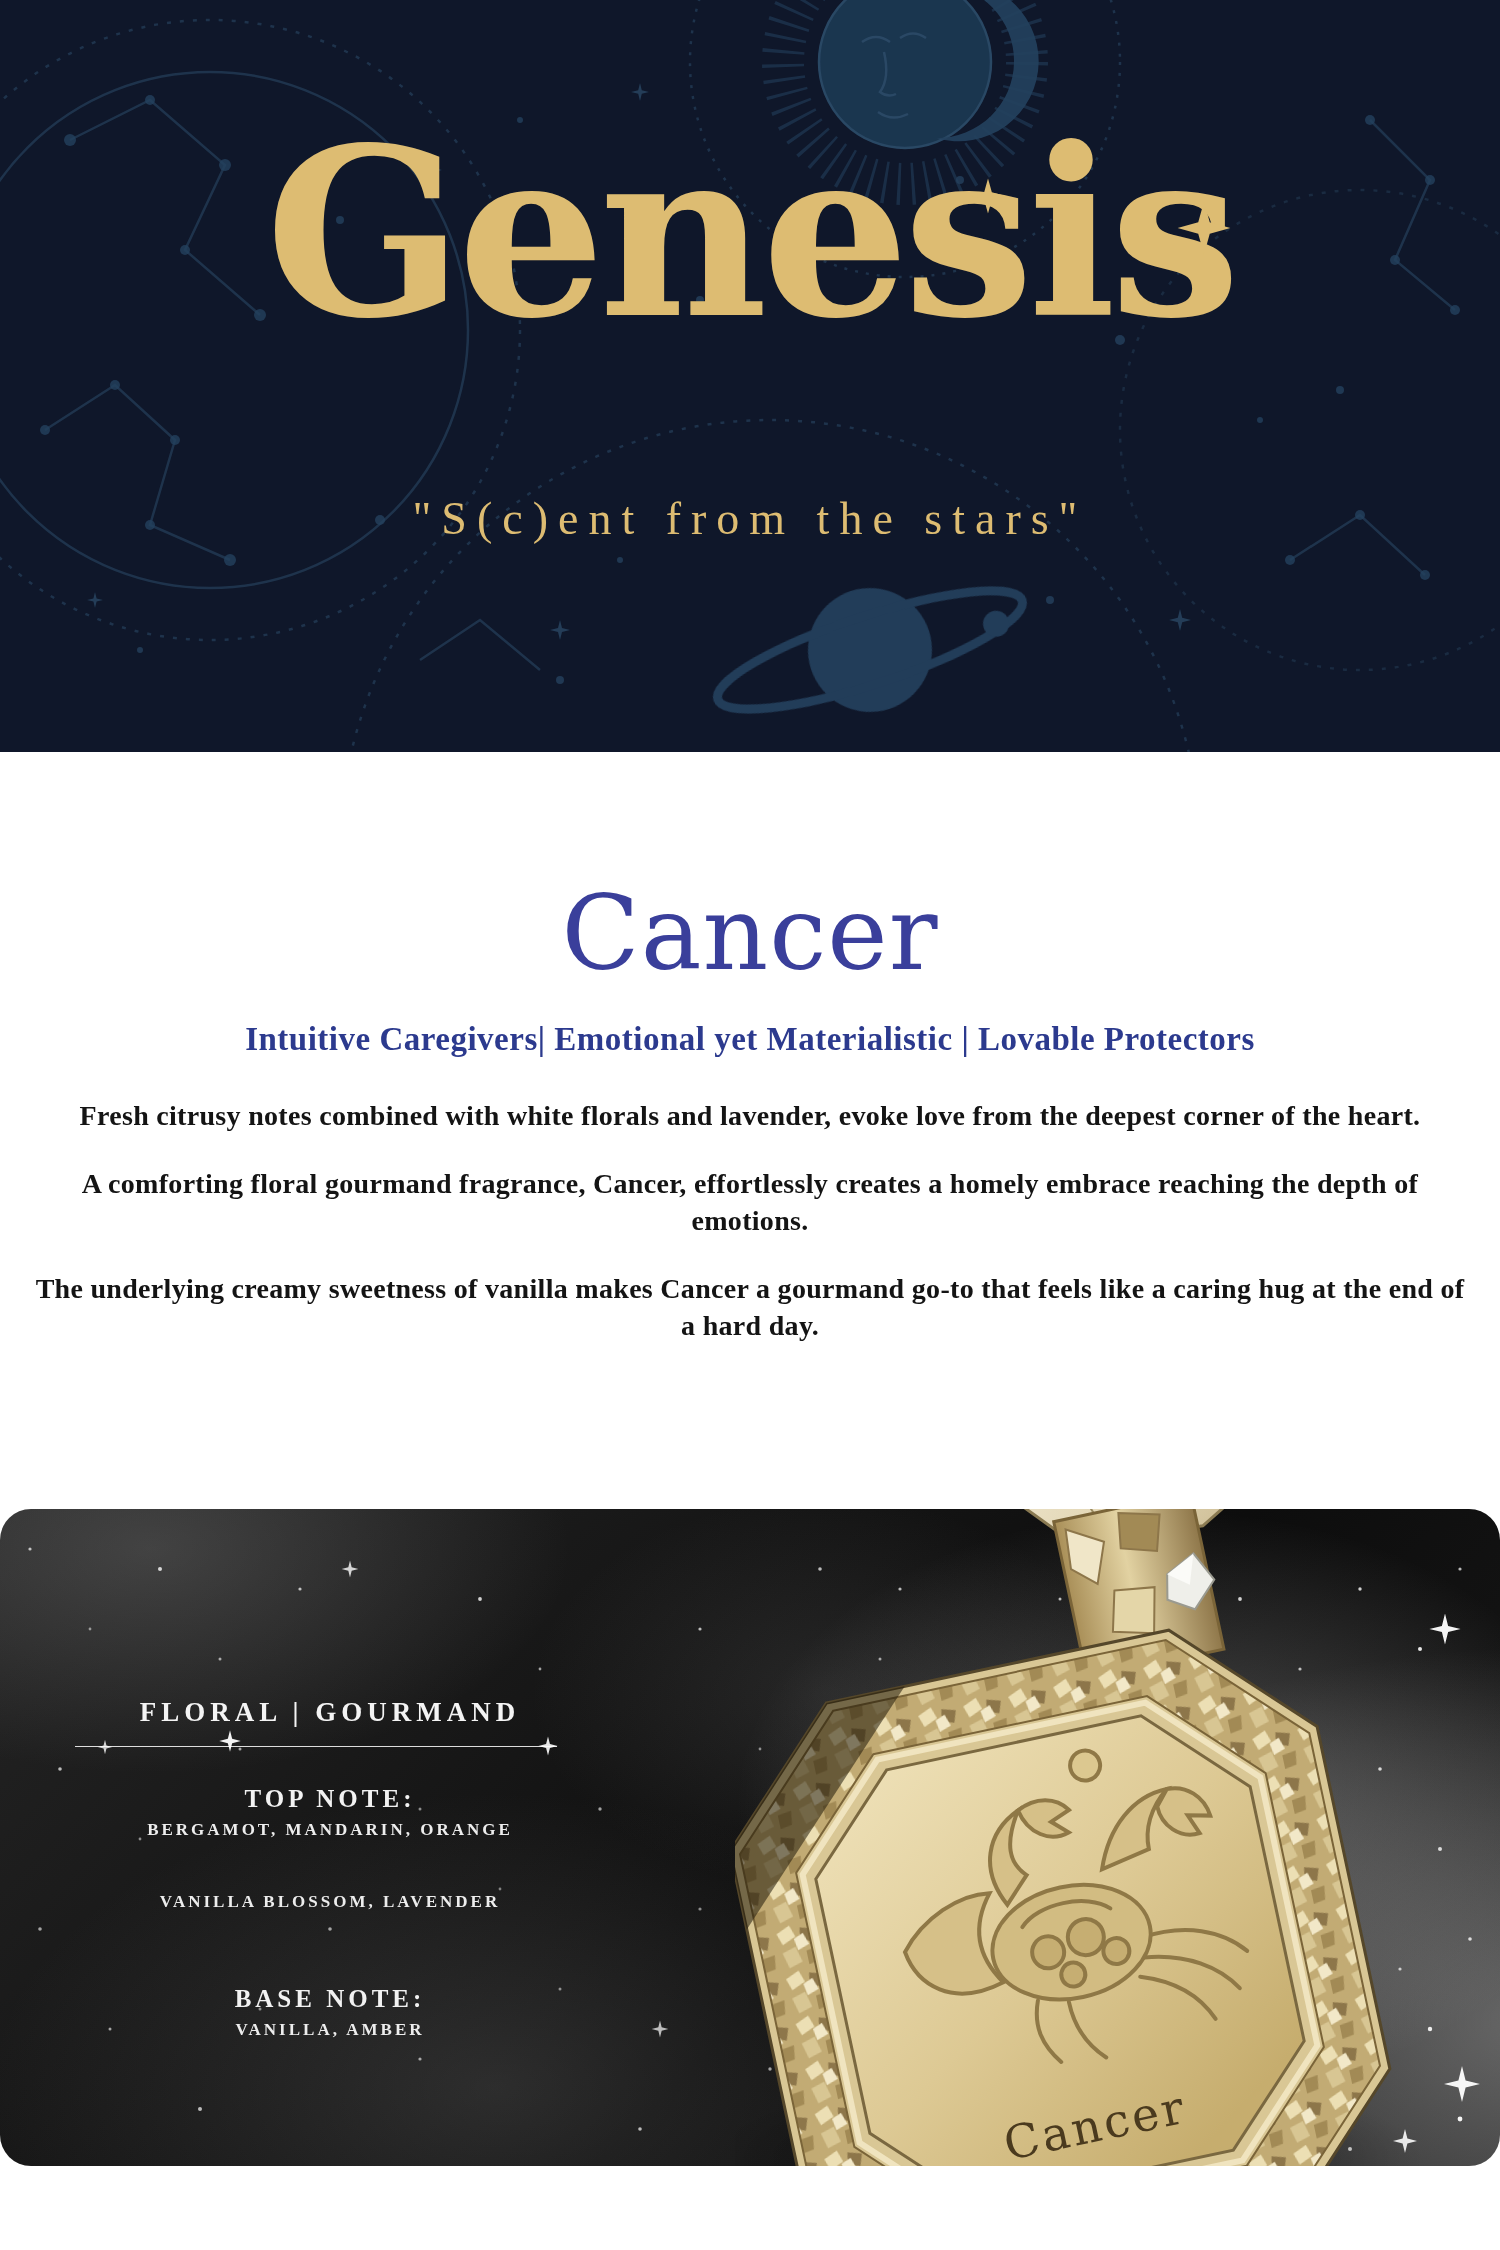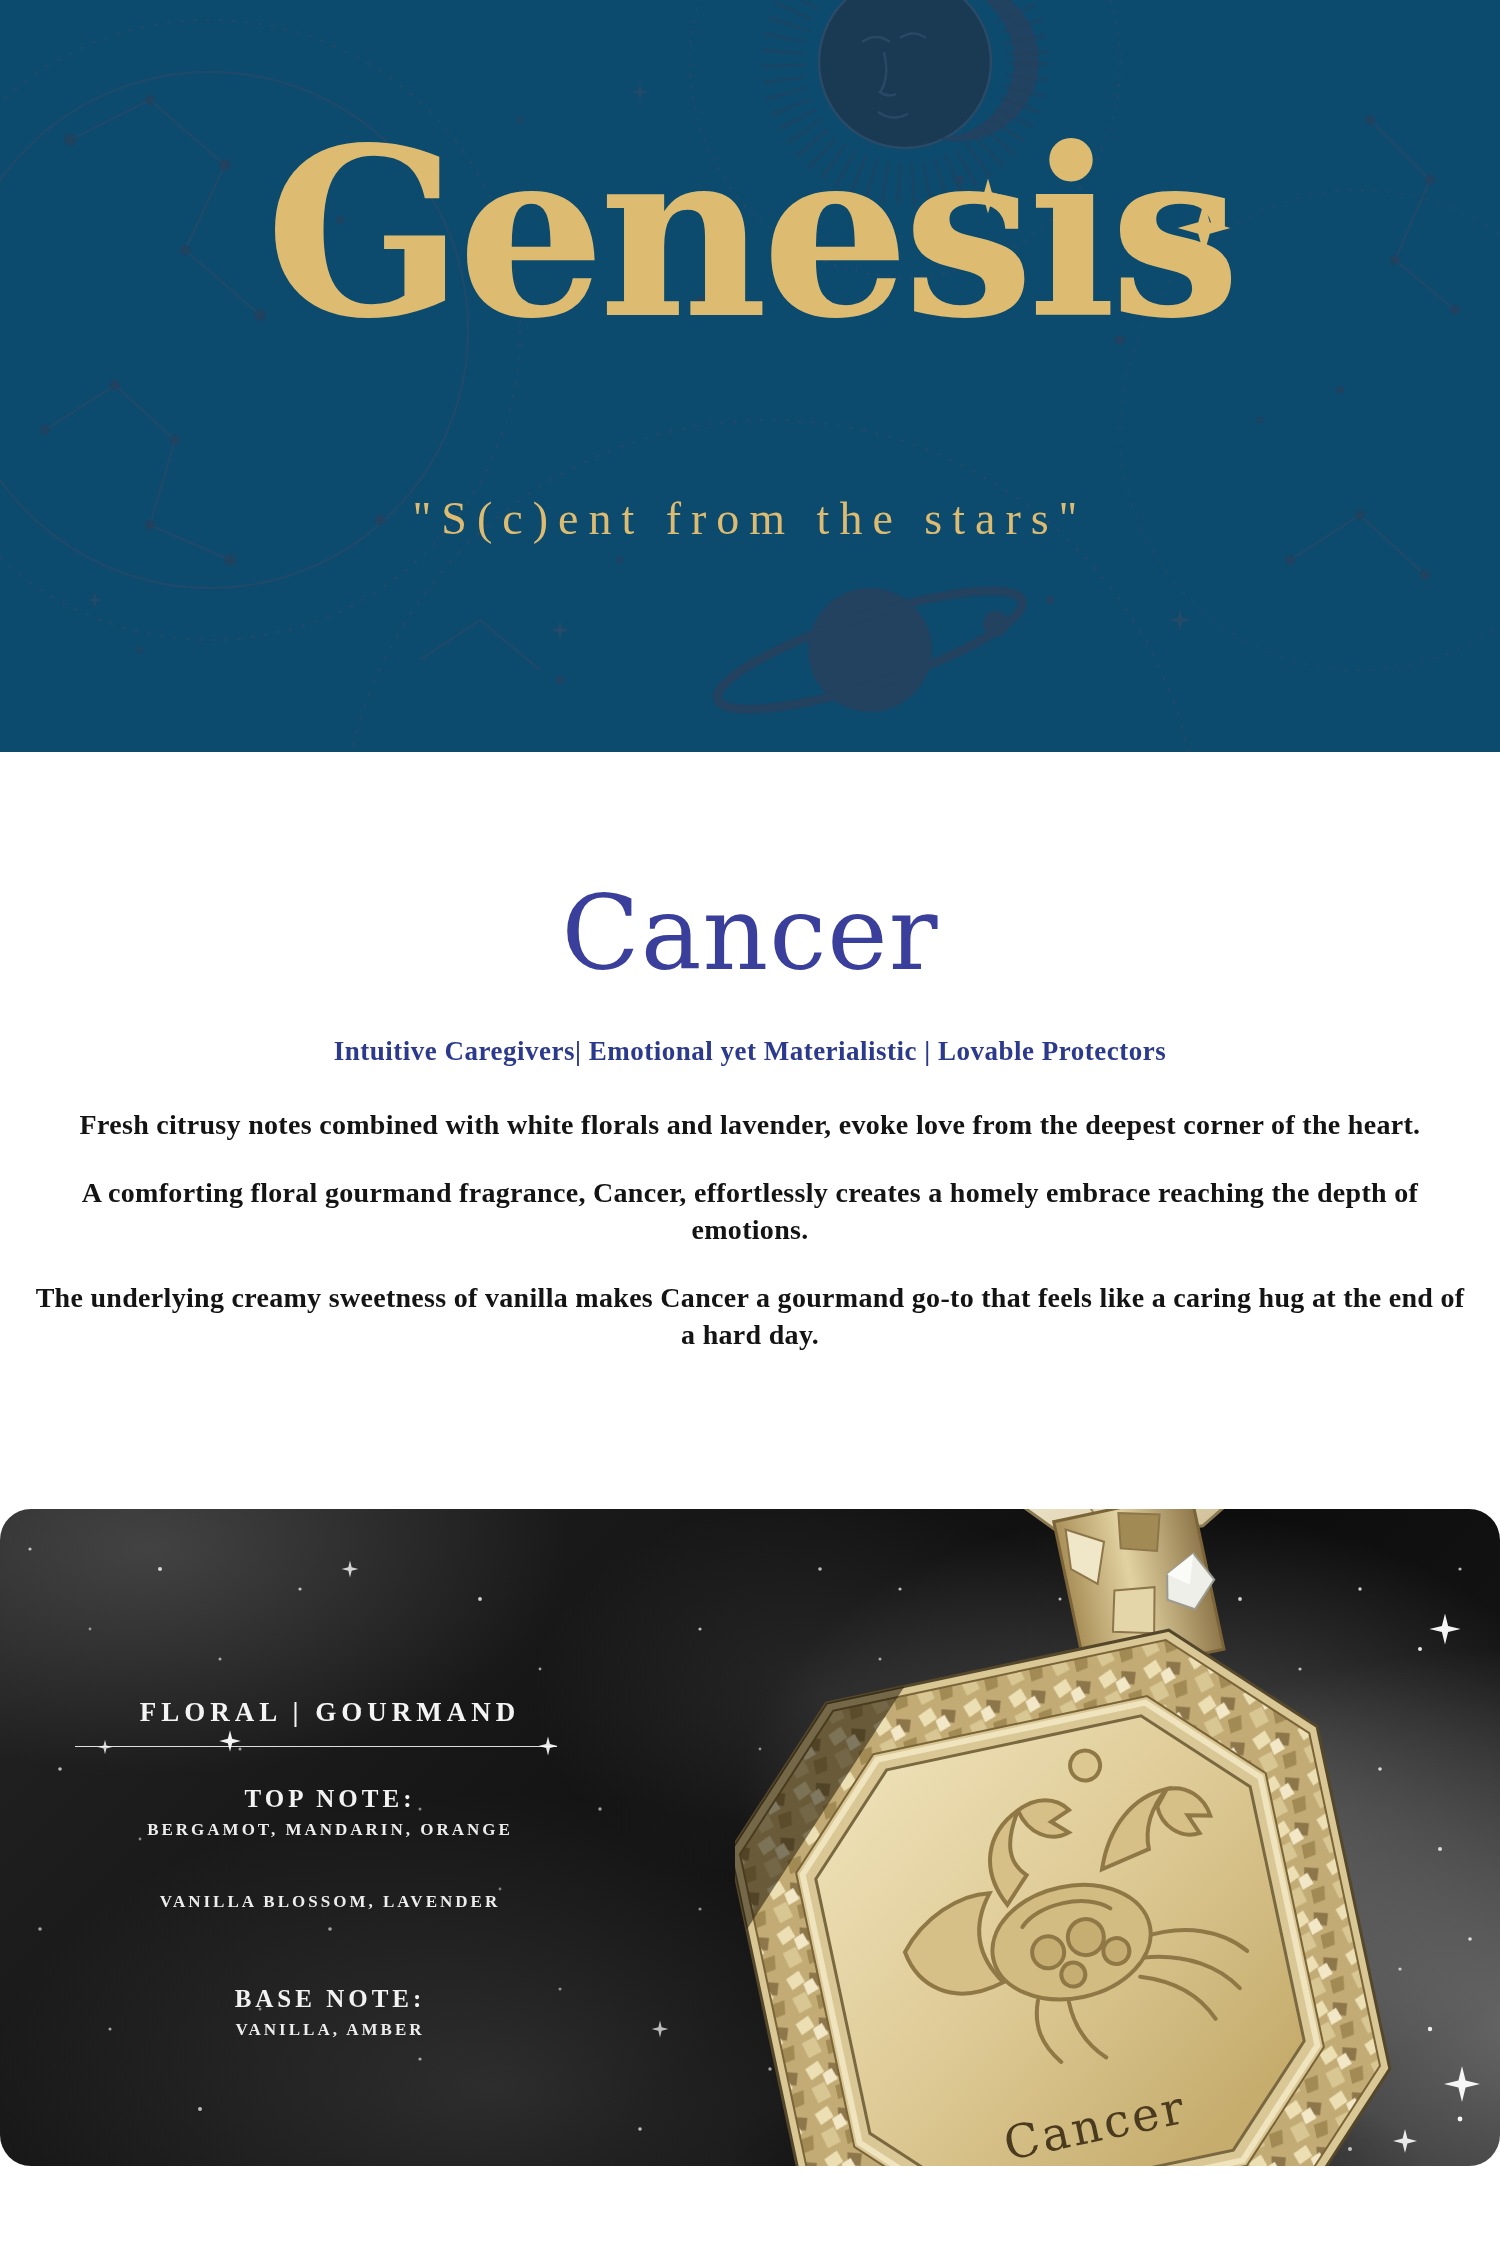--- a/index.html
+++ b/index.html
@@ -1,21 +1,21 @@
 <!DOCTYPE html>
 <html><head>
 <meta charset="utf-8">
 <style>
   * { margin:0; padding:0; box-sizing:border-box; }
   html,body { background:#ffffff; }
   body { font-family:"Liberation Serif", serif; }
   .page { position:relative; width:1500px; height:2250px; overflow:hidden; background:#ffffff; margin:0 auto; }
 
   
-  .header { position:absolute; left:0; top:0; width:1500px; height:752px; background:#0c4a6e; overflow:hidden; }
+  .header { position:absolute; left:0; top:0; width:1500px; height:752px; background:#0f172a; overflow:hidden; }
   .header .bg { position:absolute; left:0; top:0; width:100%; height:100%; }
   .logo-wrap { position:absolute; left:0; top:118px; width:1500px; text-align:center; }
   .brand-logo {
     font-family:"DejaVu Serif", serif; font-weight:bold; font-style:normal;
     font-size:232px; line-height:1; color:#ddbc72; letter-spacing:-6px;
   }
   .brand-tagline {
     position:absolute; left:0; top:492px; width:1500px; text-align:center;
     font-family:"Liberation Serif", serif; font-size:46px; color:#ddbc72;
     letter-spacing:10px; font-weight:normal;
@@ -26,22 +26,22 @@
   .middle { position:absolute; left:0; top:752px; width:1500px; height:757px; background:#ffffff; text-align:center; }
   .product-name {
     margin-top:128px; font-family:"DejaVu Serif", serif; font-weight:500;
     font-size:102px; line-height:1.05; color:#3a3f9b; letter-spacing:1px;
   }
   .product-slogan {
     margin-top:10px; font-family:"DejaVu Serif", serif; font-style:italic;
     font-size:33px; color:#9b9b9b; letter-spacing:4px;
   }
   .product-traits {
-    margin-top:49px; font-family:"Liberation Serif", serif; font-weight:bold;
-    font-size:27px; color:#2c3a8e; letter-spacing:0.5px;text-align:center;
+    margin-top:34px; font-family:"Liberation Serif", serif; font-weight:bold;
+    font-size:33px; color:#2c3a8e; letter-spacing:0.5px;text-align:center;
   }
   .product-desc { margin:40px auto 0; width:1432px; }
   .product-desc p {
     font-family:"Liberation Serif", serif; font-weight:bold; font-size:28px;
     line-height:1.32; color:#141414; margin-bottom:31px; letter-spacing:0.3px;
   }
 
   
   .photo {
     position:absolute; left:0; top:1509px; width:1500px; height:657px; overflow:hidden;

